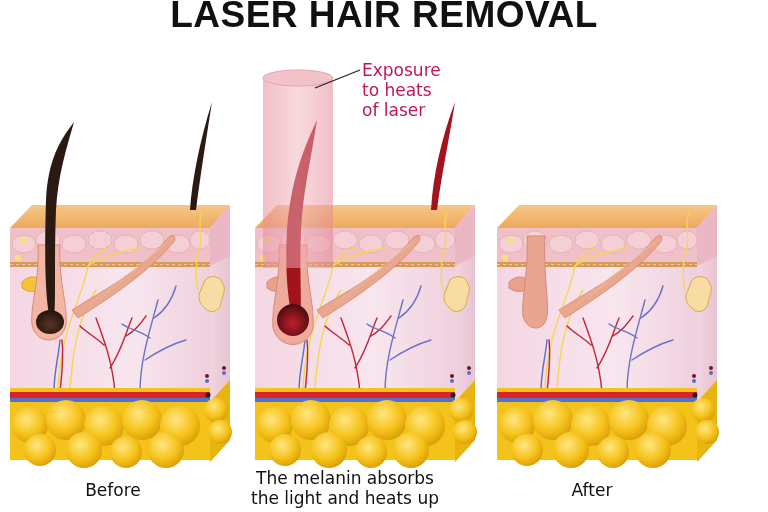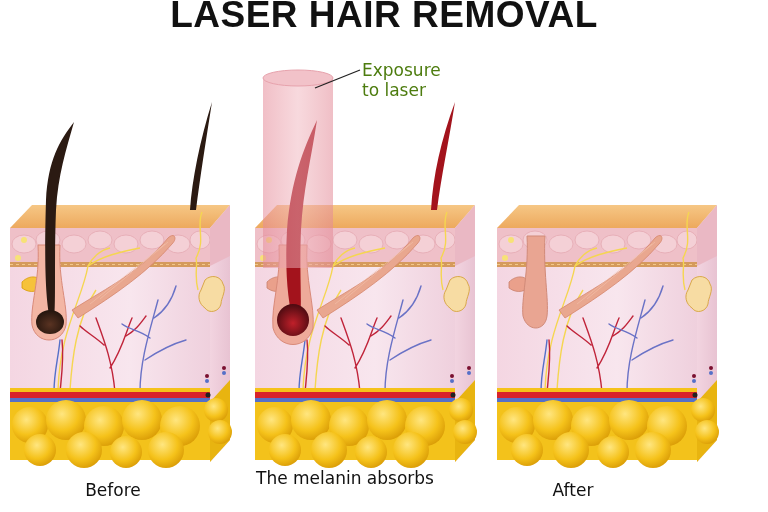--- a/index.html
+++ b/index.html
@@ -1,20 +1,20 @@
 <!DOCTYPE html>
 <html><head>
 <meta charset="utf-8">
 <style>
   html,body{margin:0;padding:0;background:#ffffff;}
   body{width:768px;height:512px;position:relative;overflow:hidden;font-family:"Liberation Sans","DejaVu Sans",sans-serif;}
   .title{position:absolute;left:0;top:-6px;width:768px;text-align:center;font-weight:bold;font-size:37px;letter-spacing:0.5px;color:#111;font-family:"Liberation Sans",sans-serif;}
   .panel{position:absolute;top:0;left:0;}
   .caption{position:absolute;font-size:17px;color:#111;text-align:center;line-height:20px;font-family:"DejaVu Sans",sans-serif;}
-  .callout{position:absolute;left:362px;top:60px;font-size:17px;line-height:20px;color:#4d7c0f;font-family:"DejaVu Sans",sans-serif;}
+  .callout{position:absolute;left:362px;top:60px;font-size:17px;line-height:20px;color:#be185d;font-family:"DejaVu Sans",sans-serif;}
   .callout span{display:block;}
 </style>
 </head>
 <body>
 
 <div class="title">LASER HAIR REMOVAL</div>
 
 <svg class="panel" width="768" height="512" viewBox="0 0 768 512">
   <defs>
     <linearGradient id="topG" x1="0" y1="0" x2="0" y2="1">
@@ -155,20 +155,22 @@
 
   <g transform="translate(487,0)">
     <use href="#skinBlock" x="0" y="0"></use>
     <path d="M22,282 c8,-8 18,-6 22,2 c-4,8 -14,10 -22,4z" fill="#eaa08b" stroke="#c9806c" stroke-width="0.8"></path>
     <path d="M40,236 C42,270 34,300 36,316 C40,332 58,332 60,316 C62,300 56,270 58,236 Z" fill="#e9a592" stroke="#d18a78" stroke-width="1"></path>
   </g>
 </svg>
 
 <div class="callout">
   <span>Exposure</span>
-  <span>to laser</span>
+  <span>to heats</span>
+  <span>of laser</span>
 </div>
 
 <div class="caption" style="left:53px;top:480px;width:120px;">Before</div>
 <div class="caption" style="left:230px;top:468px;width:230px;">
   <div>The melanin absorbs</div>
+  <div>the light and heats up</div>
 </div>
-<div class="caption" style="left:513px;top:480px;width:120px;">After</div>
+<div class="caption" style="left:532px;top:480px;width:120px;">After</div>
 
 </body></html>

